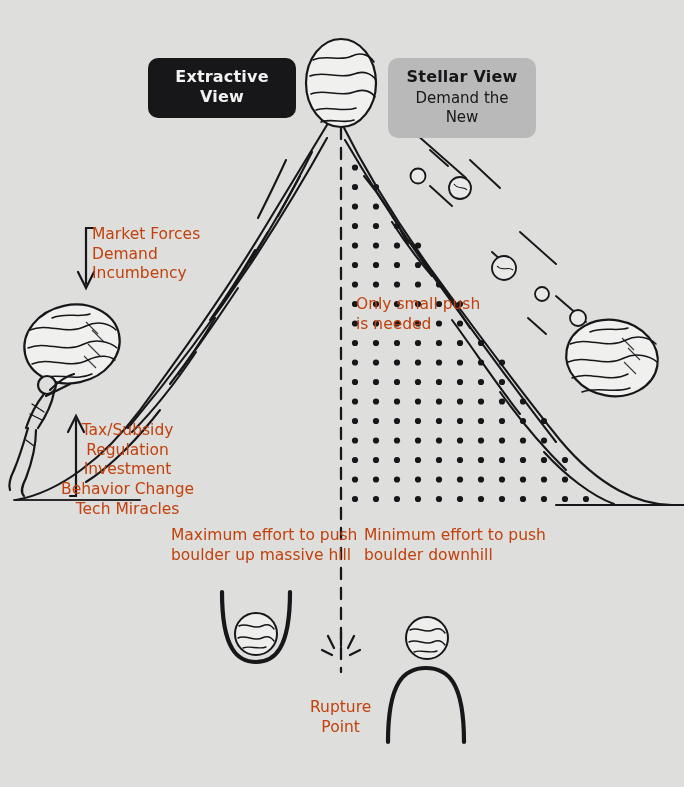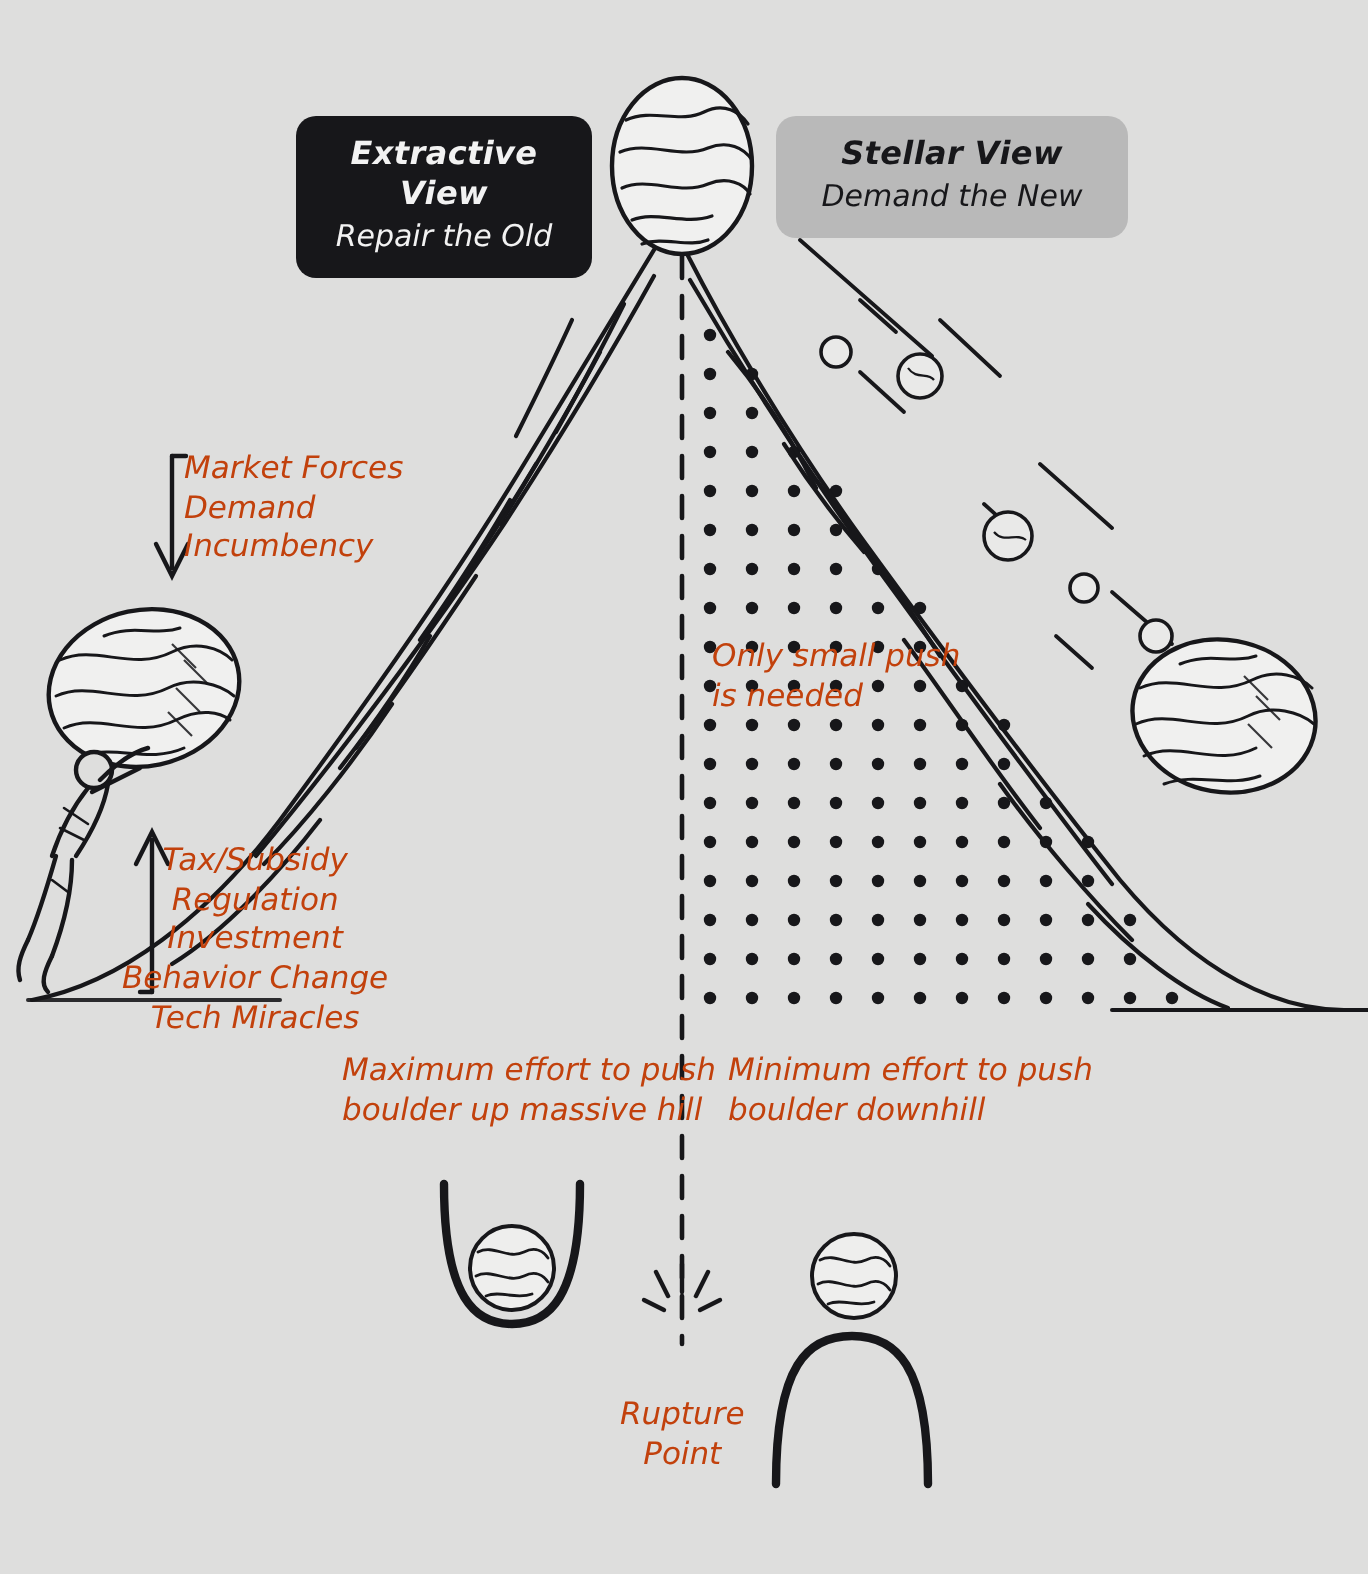--- a/index.html
+++ b/index.html
@@ -9,21 +9,20 @@
   }
   body {
     font-family: "DejaVu Sans", sans-serif;
   }
   #stage {
     position: relative;
     width: 684px;
     height: 787px;
     background: #dededd;
     overflow: hidden;
-    font-style: italic;
   }
   .abs { position: absolute; }
 
   
   .pill {
     position: absolute;
     border-radius: 10px;
     padding: 9px 16px 11px 16px;
     line-height: 1.25;
     box-sizing: border-box;
@@ -41,39 +40,39 @@
   }
   #pill-extractive {
     left: 148px; top: 58px;
     width: 148px;
     background: #17171a;
     color: #f2f2f2;
     text-align: center;
   }
   #pill-stellar {
     left: 388px; top: 58px;
-    width: 176px;
+    width: 148px;
     background: #b9b9b9;
     color: #17171a;
     text-align: center;
   }
 
   .txt {
     position: absolute;
     font-size: 15.5px;
     color: #c2410c;
     line-height: 1.27;
     white-space: pre;
   }
   .txt.center { text-align: center; }
 
   #lbl-market   { left: 92px;  top: 225px; }
   #lbl-policy   { left: 61px;  top: 421px; text-align: center; }
   #lbl-uphill   { left: 232px; top: 343px; }
-  #lbl-onlysmall{ left: 356px; top: 319px; }
+  #lbl-onlysmall{ left: 356px; top: 295px; }
   #lbl-maxeff   { left: 150px; top: 526px; margin-left: 21px; }
   #lbl-mineff   { left: 364px; top: 526px; }
   #lbl-rupture  { left: 310px; top: 698px; text-align: center; }
 
   svg { display: block; }
 </style>
 </head>
 <body>
 
 <div id="stage">
@@ -362,21 +361,20 @@
       <path d="M341 632 L 341 646"></path>
       <path d="M328 636 L 334 648"></path>
       <path d="M354 636 L 348 648"></path>
       <path d="M322 650 L 332 655"></path>
       <path d="M360 650 L 350 655"></path>
     </g>
   </svg>
 
   <div class="pill" id="pill-extractive">
     <span class="t1">Extractive View</span>
-    <span class="t2">Repair the Old</span>
   </div>
 
   <div class="pill" id="pill-stellar">
     <span class="t1">Stellar View</span>
     <span class="t2">Demand the New</span>
   </div>
 
   <div class="txt" id="lbl-market">Market Forces
 Demand
 Incumbency</div>

